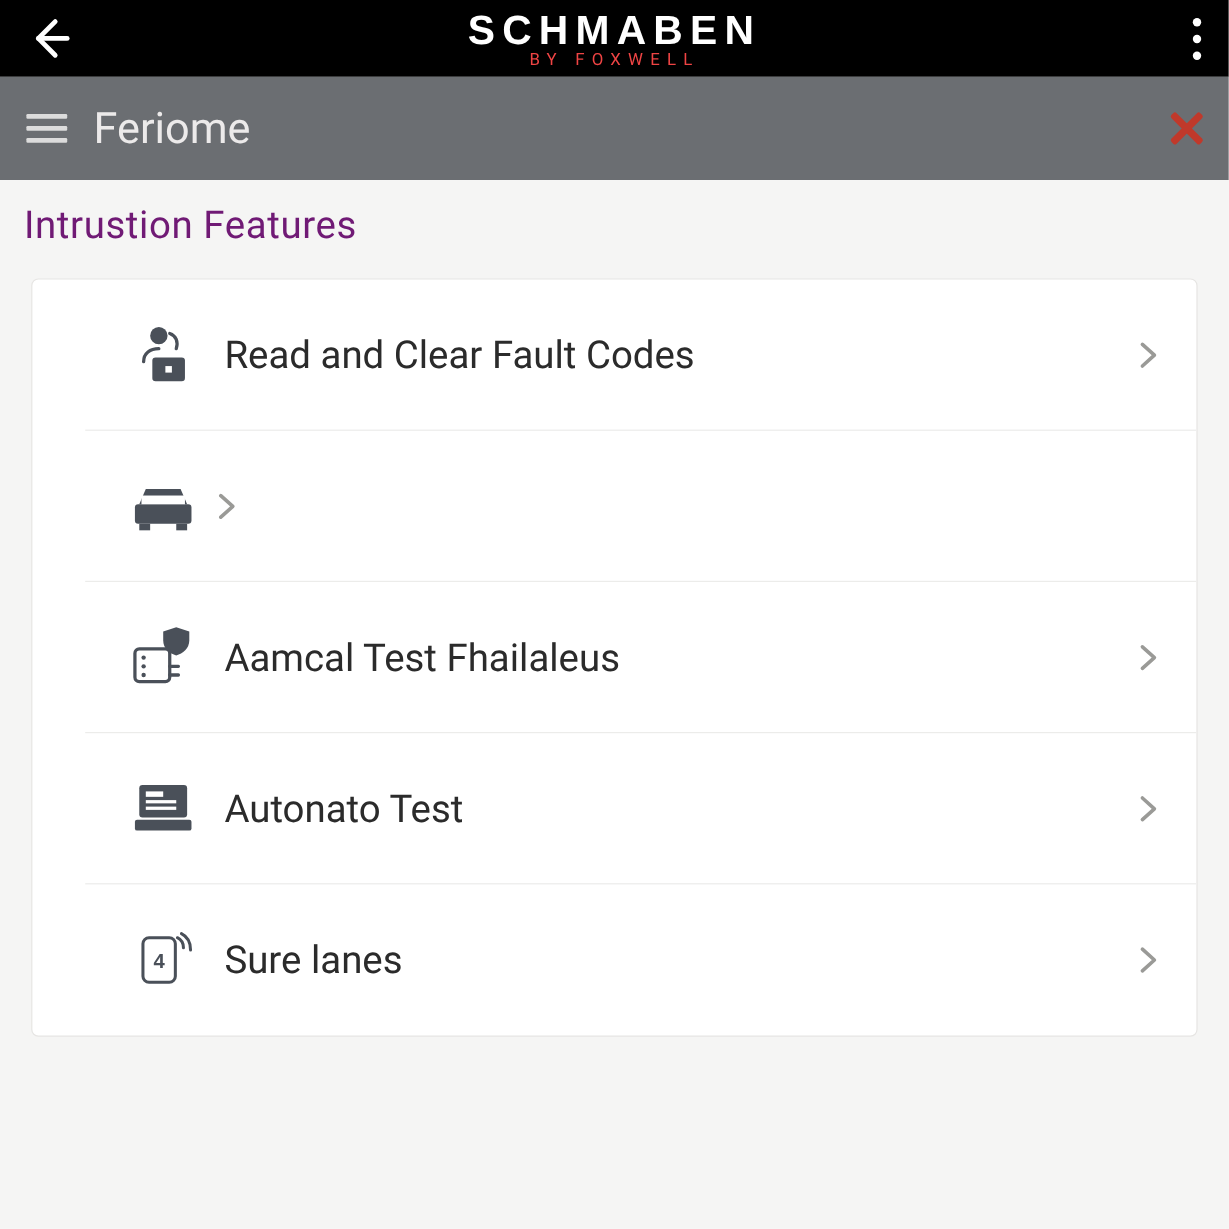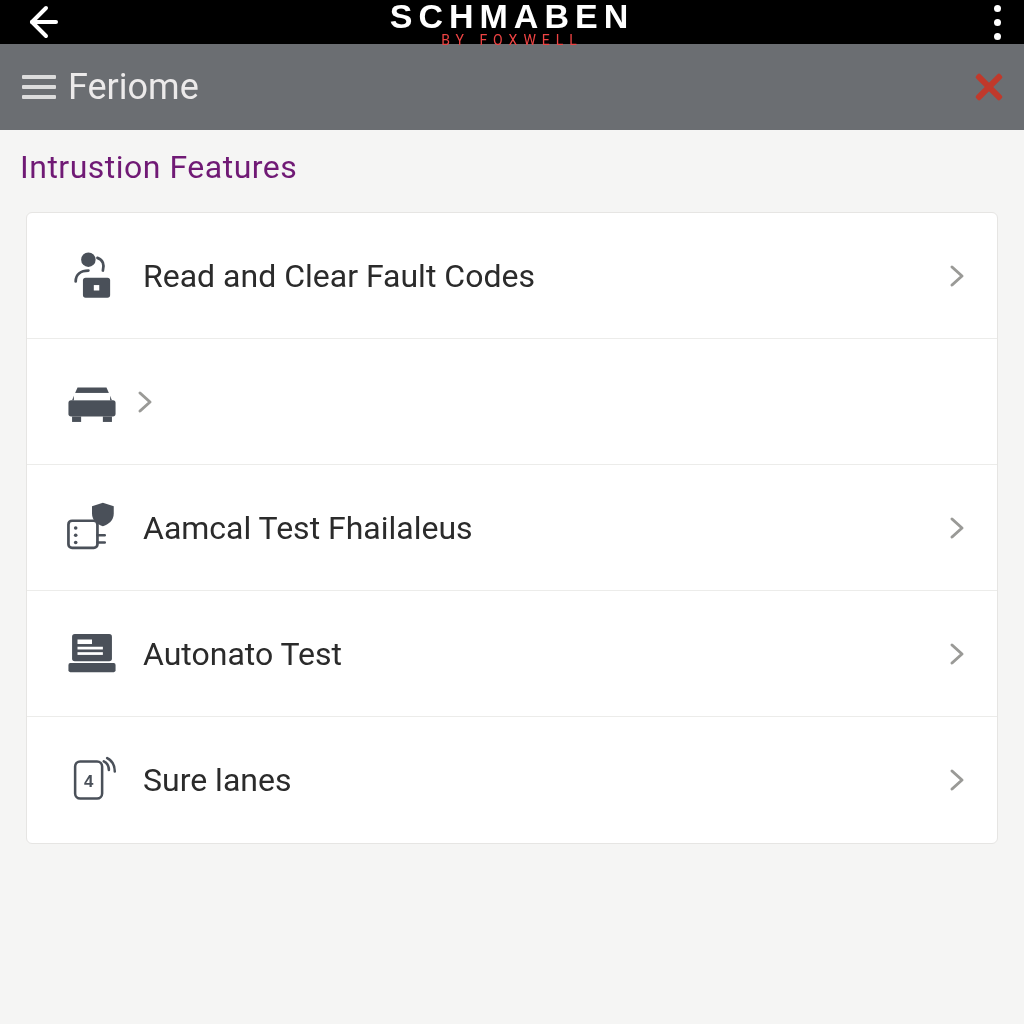--- a/index.html
+++ b/index.html
@@ -1,21 +1,21 @@
 <!DOCTYPE html>
 <html><head>
 <meta charset="utf-8">
 <style>
   * { margin: 0; padding: 0; box-sizing: border-box; }
   html, body { width: 1024px; height: 1024px; font-family: -apple-system, "Segoe UI", Roboto, Arial, sans-serif; background: #f5f5f4; overflow: hidden; }
 
   
   .appbar {
     background: #000;
-    height: 44px;
+    height: 64px;
     display: flex;
     align-items: center;
     justify-content: space-between;
     padding: 0 24px;
     color: #fff;
   }
   .appbar-left, .appbar-right { width: 56px; display: flex; align-items: center; }
   .appbar-right { justify-content: flex-end; }
   .appbar-center { flex: 1; text-align: center; }
   .brand-main {
@@ -35,21 +35,21 @@
   
   .subbar {
     background: #6b6e72;
     height: 86px;
     display: flex;
     align-items: center;
     justify-content: space-between;
     padding: 0 18px 0 22px;
     color: #e9e9e9;
   }
-  .subbar-left { display: flex; align-items: center; gap: 12px; }
+  .subbar-left { display: flex; align-items: center; gap: 22px; }
   .hamburger { display: flex; flex-direction: column; gap: 6px; }
   .hamburger span { width: 34px; height: 4px; background: #dcdcdc; border-radius: 1px; display:block; }
   .subbar-title { font-size: 36px; font-weight: 400; color: #eceaea; }
   .close-x { position: relative; width: 34px; height: 34px; }
   .close-x::before, .close-x::after {
     content: ""; position: absolute; left: 50%; top: 50%;
     width: 34px; height: 6px; background: #c0392b; border-radius: 2px;
     transform-origin: center;
   }
   .close-x::before { transform: translate(-50%,-50%) rotate(45deg); }
@@ -63,20 +63,21 @@
     letter-spacing: 0.5px;
   }
 
   
   .list {
     margin: 18px 26px 0 26px;
     background: #fff;
     border: 1px solid #e6e5e3;
     border-radius: 6px;
     overflow: hidden;
+    padding-left: 44px;
   }
   .list-item {
     display: flex;
     align-items: center;
     height: 126px;
     padding: 0 28px 0 24px;
     border-bottom: 1px solid #ececea;
     cursor: pointer;
   }
   .list-item:last-child { border-bottom: none; }

